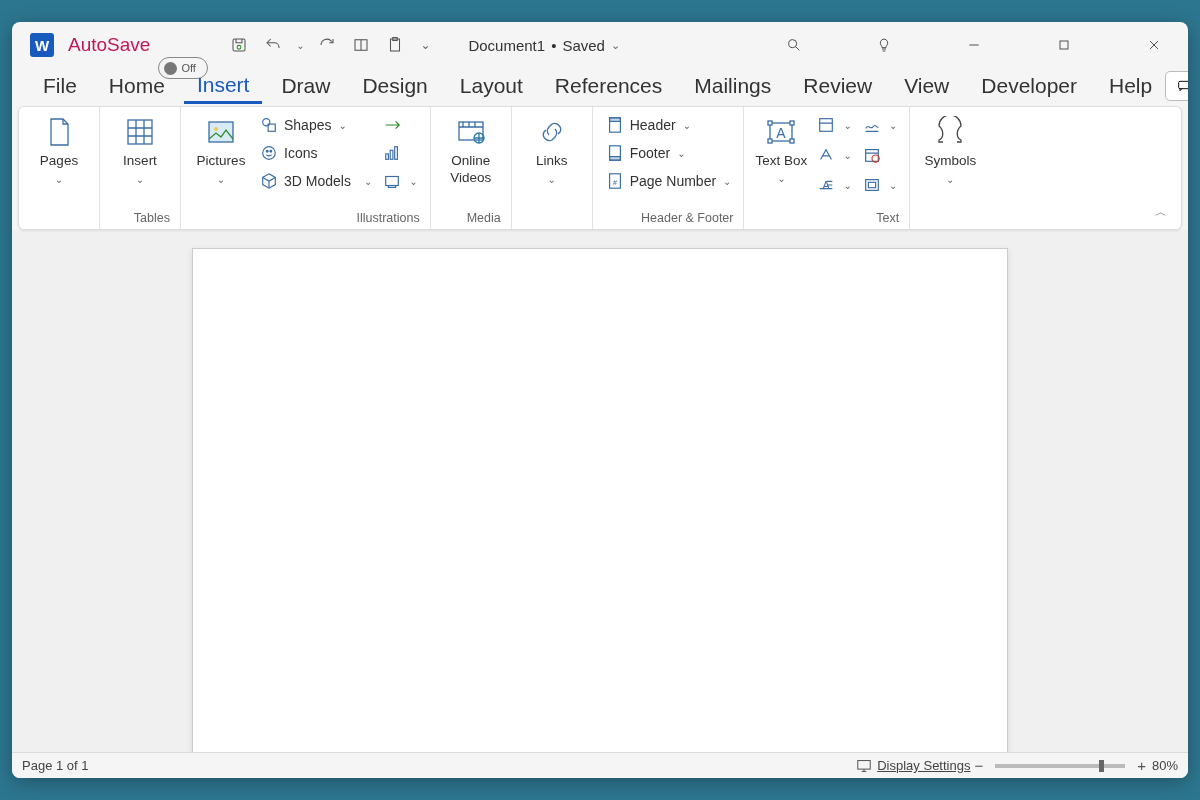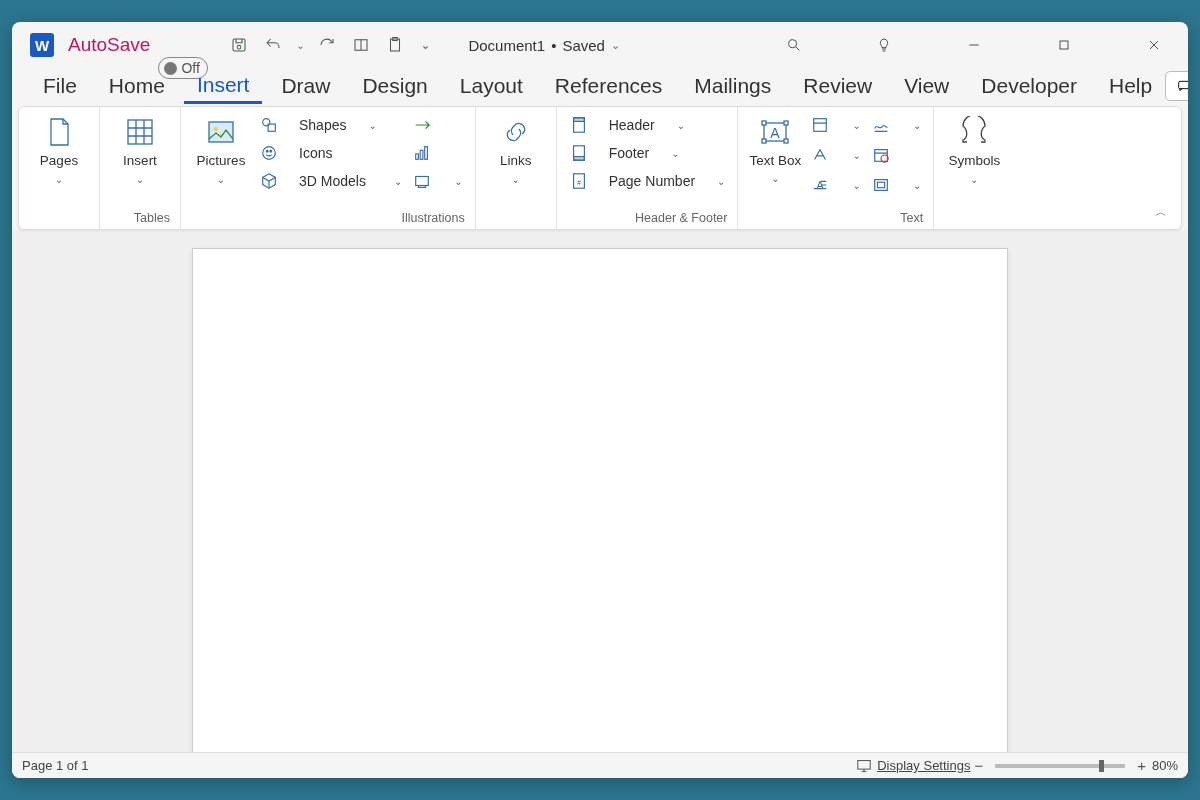--- a/index.html
+++ b/index.html
@@ -3,21 +3,21 @@
 <meta charset="utf-8">
 <style>
   * { box-sizing: border-box; margin: 0; padding: 0; font-family: "Segoe UI", Arial, sans-serif; }
   body { background: #2d7690; width: 1200px; height: 800px; overflow: hidden; padding: 22px 12px; }
   .window { background: #f5f5f5; width: 100%; height: 100%; border-radius: 8px; box-shadow: 0 4px 20px rgba(0,0,0,0.3); display: flex; flex-direction: column; overflow: hidden; }
 
   
   .titlebar { height: 46px; display: flex; align-items: center; padding: 0 8px; }
   .app-icon { width: 24px; height: 24px; background: #185abd; border-radius: 3px; color: #fff; font-weight: bold; font-size: 15px; display: flex; align-items: center; justify-content: center; margin: 0 14px 0 10px; }
   .autosave-label { font-size: 19px; color: #be185d; margin-right: 8px; }
-  .autosave-toggle { width: 50px; height: 22px; border: 1px solid #888; border-radius: 11px; display: flex; align-items: center; padding: 0 5px; font-size: 14px; color: #555; margin-right: 14px; cursor: pointer; margin-top: 46px; }
+  .autosave-toggle { width: 50px; height: 22px; border: 1px solid #888; border-radius: 11px; display: flex; align-items: center; padding: 0 5px; font-size: 11px; color: #555; margin-right: 14px; cursor: pointer; margin-top: 46px; }
   .autosave-toggle .knob { width: 13px; height: 13px; background: #777; border-radius: 50%; margin-right: 4px; }
   .qat-btn { width: 26px; height: 26px; display: flex; align-items: center; justify-content: center; color: #555; margin: 0 4px; cursor: pointer; }
   .qat-btn svg { width: 18px; height: 18px; stroke: #555; fill: none; stroke-width: 1.4; }
   .doc-title { margin-left: 30px; font-size: 15px; color: #333; display: flex; align-items: center; gap: 6px; }
   .doc-title .chev { font-size: 11px; color: #666; }
   .title-spacer { flex: 1; }
   .title-right { display: flex; align-items: center; gap: 50px; margin-right: 6px; }
   .title-right .icon-btn { width: 40px; height: 40px; display: flex; align-items: center; justify-content: center; cursor: pointer; color: #444; }
   .title-right svg { width: 16px; height: 16px; stroke: #444; fill: none; stroke-width: 1.4; }
 
@@ -37,21 +37,21 @@
   
   .ribbon { background: #fff; border: 1px solid #ddd; border-radius: 6px; margin: 2px 6px 0 6px; height: 124px; display: flex; position: relative; box-shadow: 0 1px 3px rgba(0,0,0,0.08); }
   .group { display: flex; flex-direction: column; padding: 4px 10px 0 10px; border-right: 1px solid #e3e3e3; }
   .group:last-of-type { border-right: none; }
   .group-body { flex: 1; display: flex; align-items: flex-start; gap: 6px; }
   .group-label { text-align: right; font-size: 12.5px; color: #666; padding: 2px 0 4px 0; }
   .big-btn { display: flex; flex-direction: column; align-items: center; justify-content: flex-start; width: 60px; padding-top: 4px; cursor: pointer; font-size: 13.5px; color: #333; text-align: center; line-height: 1.25; gap: 4px; }
   .big-btn .chev { font-size: 10px; color: #666; }
   .big-icon { width: 34px; height: 34px; display:flex; align-items:center; justify-content:center; }
   .big-icon svg { width: 32px; height: 32px; stroke: #3a6ea5; fill: none; stroke-width: 1.3; }
-  .sm-row { display: flex; align-items: center; gap: 20px; font-size: 14px; color: #333; cursor: pointer; padding: 3px 2px; height: 28px; }
+  .sm-row { display: flex; align-items: center; gap: 5px; font-size: 14px; color: #333; cursor: pointer; padding: 3px 2px; height: 28px; }
   .sm-row .chev { font-size: 10px; color: #666; margin-left: 2px; }
   .sm-icon { width: 20px; height: 20px; display:flex; align-items:center; justify-content:center; }
   .sm-icon svg { width: 18px; height: 18px; stroke: #3a6ea5; fill: none; stroke-width: 1.3; }
   .col { display: flex; flex-direction: column; justify-content: flex-start; }
   .col.grid { display: grid; grid-template-rows: repeat(3, 28px); grid-auto-flow: column; gap: 2px 6px; }
   .ribbon-collapse { position: absolute; right: 14px; bottom: 8px; font-size: 12px; color: #666; cursor: pointer; }
 
   
   .docarea { flex: 1; background: #f0f0f0; overflow: hidden; display: flex; justify-content: center; padding-top: 18px; }
   .page { width: 816px; background: #fff; border: 1px solid #ccc; box-shadow: 0 2px 6px rgba(0,0,0,0.1); height: 1000px; }
@@ -300,20 +300,39 @@
                   <path d="M6 15v2h8v-2"></path>
                 </svg>
               </span>
               <span class="chev">⌄</span>
             </div>
         </div>
       </div>
       <div class="group-label">Illustrations</div>
     </div>
 
+    <div class="group">
+      <div class="group-body">
+        <div class="big-btn">
+          <div class="big-icon">
+              <svg viewBox="0 0 32 32">
+                <rect x="4" y="6" width="24" height="18"></rect>
+                <line x1="4" y1="11" x2="28" y2="11"></line>
+                <line x1="8" y1="6" x2="8" y2="11"></line>
+                <line x1="14" y1="6" x2="14" y2="11"></line>
+                <line x1="20" y1="6" x2="20" y2="11"></line>
+                <circle cx="24" cy="22" r="5" stroke="#2a7aaa"></circle>
+                <path d="M19 22h10M24 17v10" stroke="#2a7aaa"></path>
+              </svg>
+            </div>
+          <span>Online Videos</span>
+        </div>
+      </div>
+      <div class="group-label">Media</div>
+    </div>
 
     <div class="group">
       <div class="group-body">
         <div class="big-btn">
           <div class="big-icon">
               <svg viewBox="0 0 32 32">
                 <path d="M13 19a6 6 0 010-8l3-3a6 6 0 018 8l-2 2"></path>
                 <path d="M19 13a6 6 0 010 8l-3 3a6 6 0 01-8-8l2-2"></path>
               </svg>
             </div>

